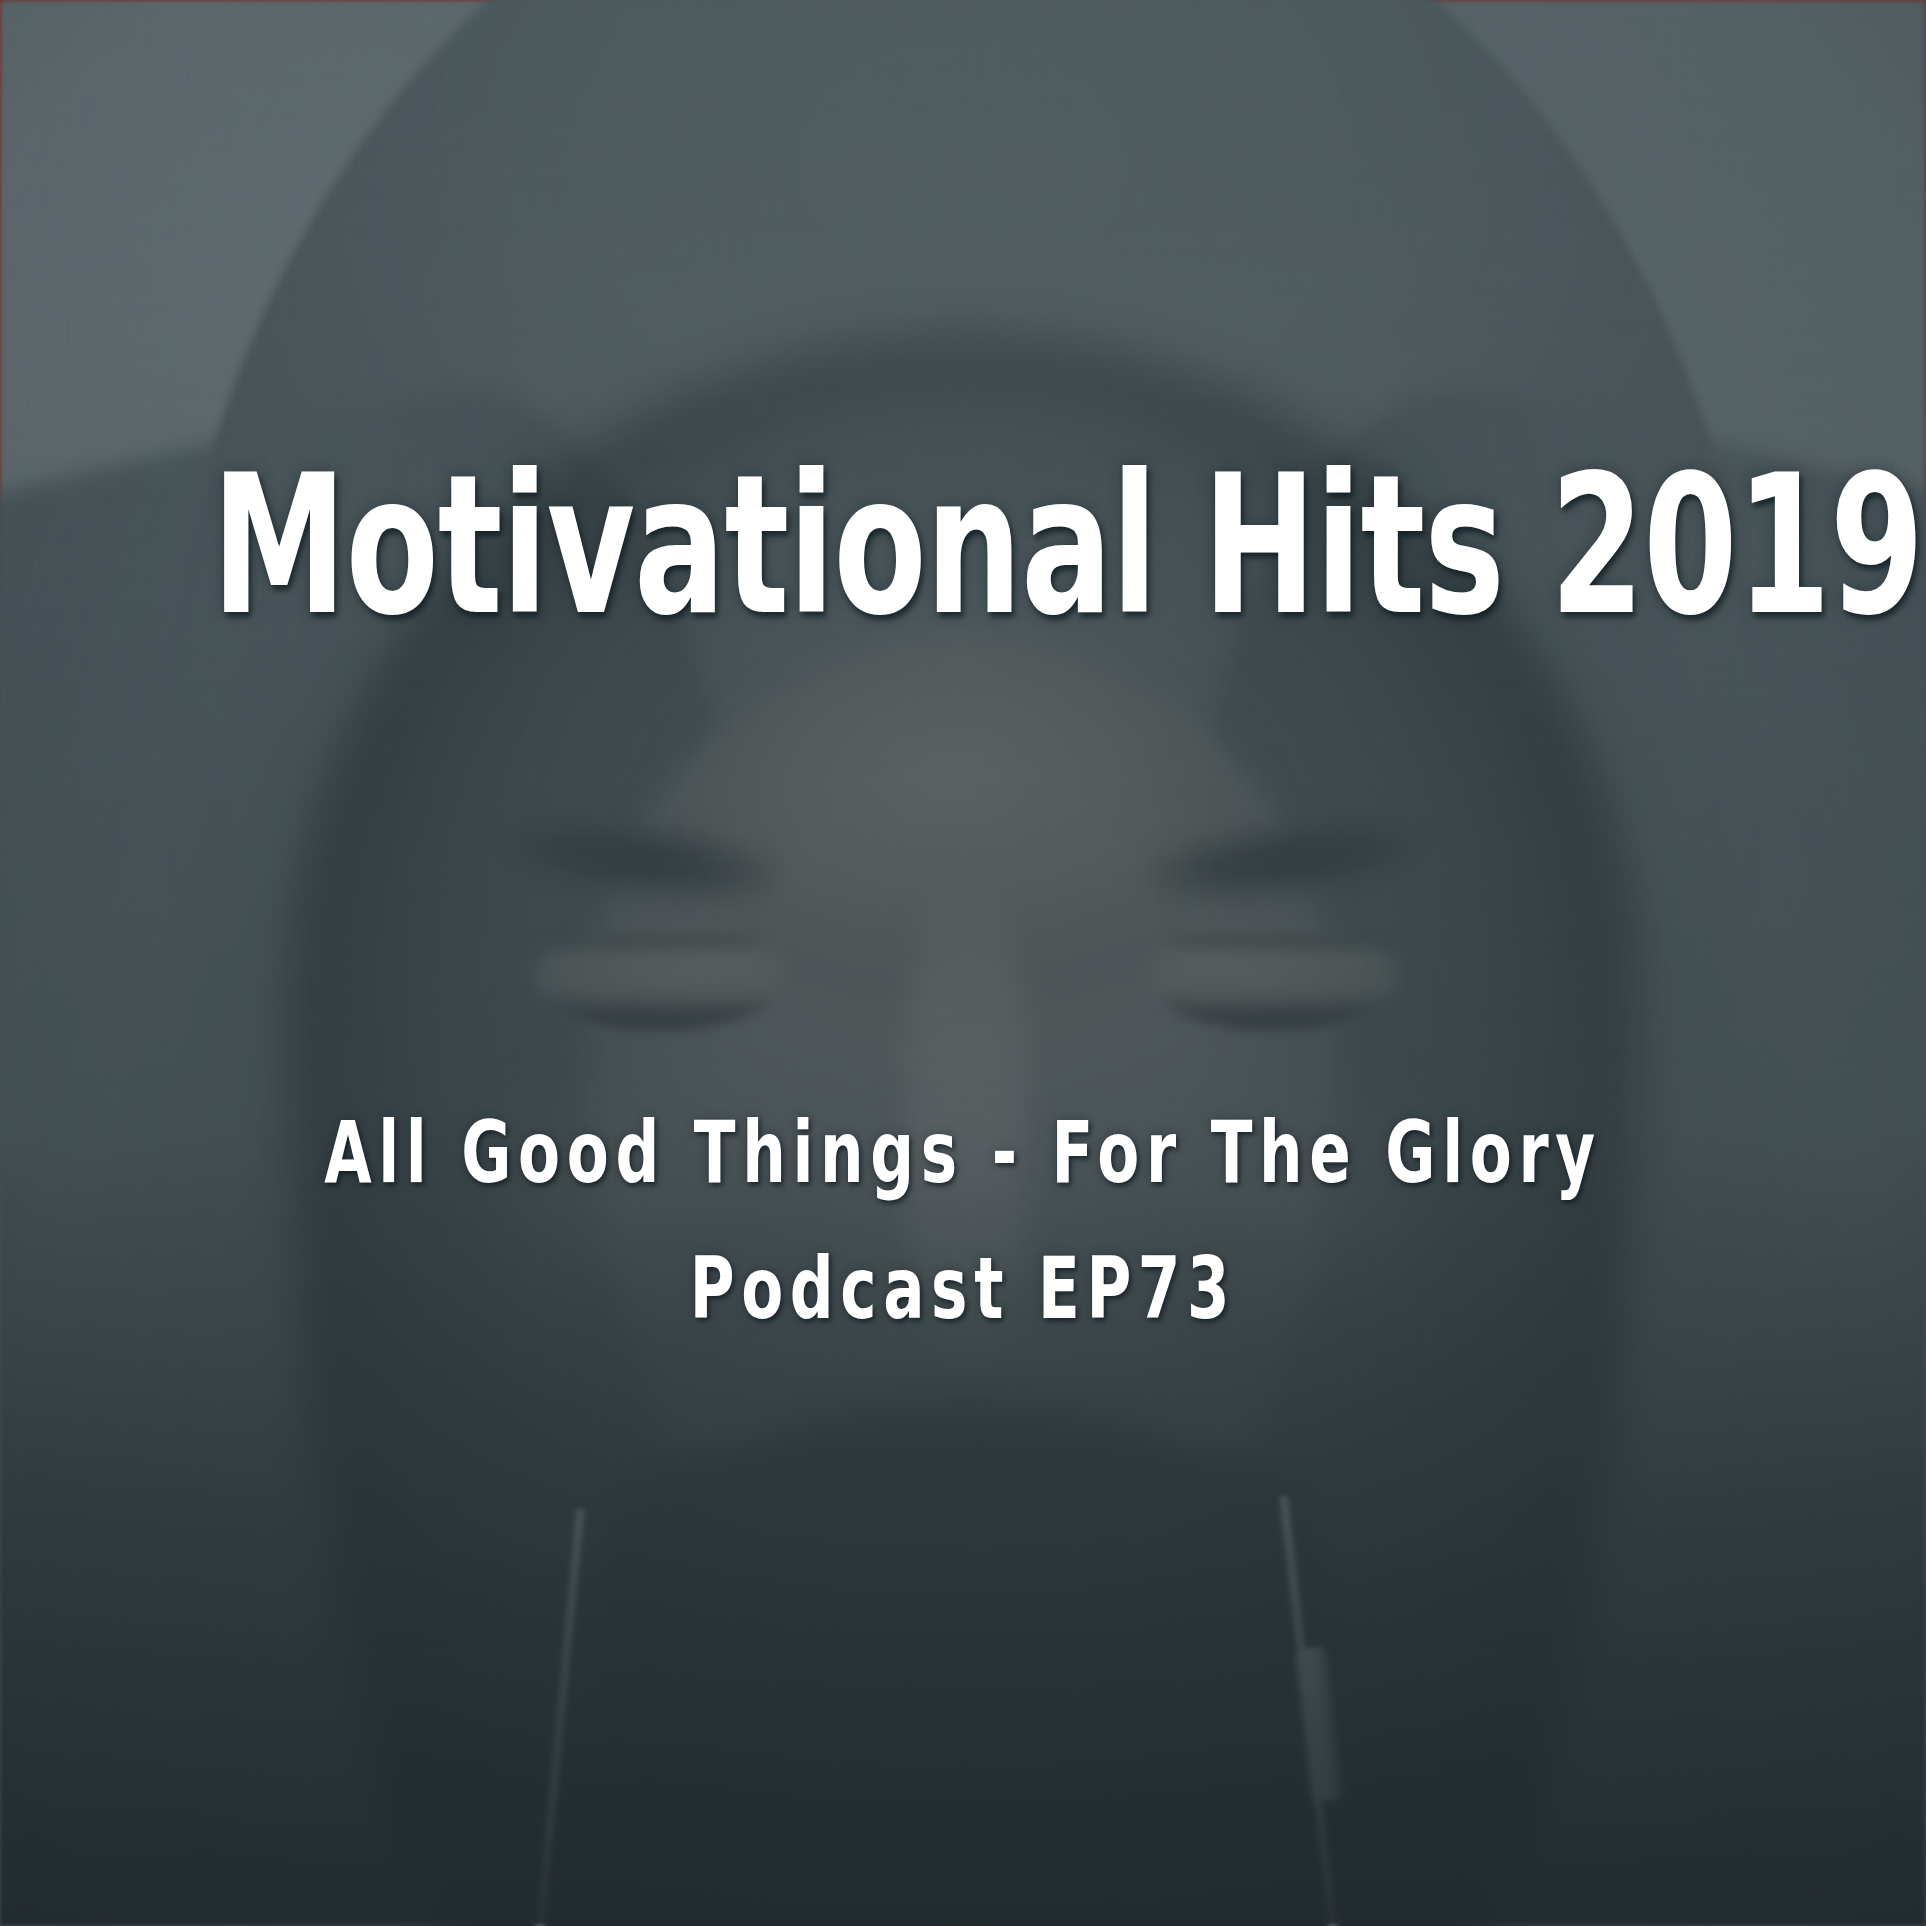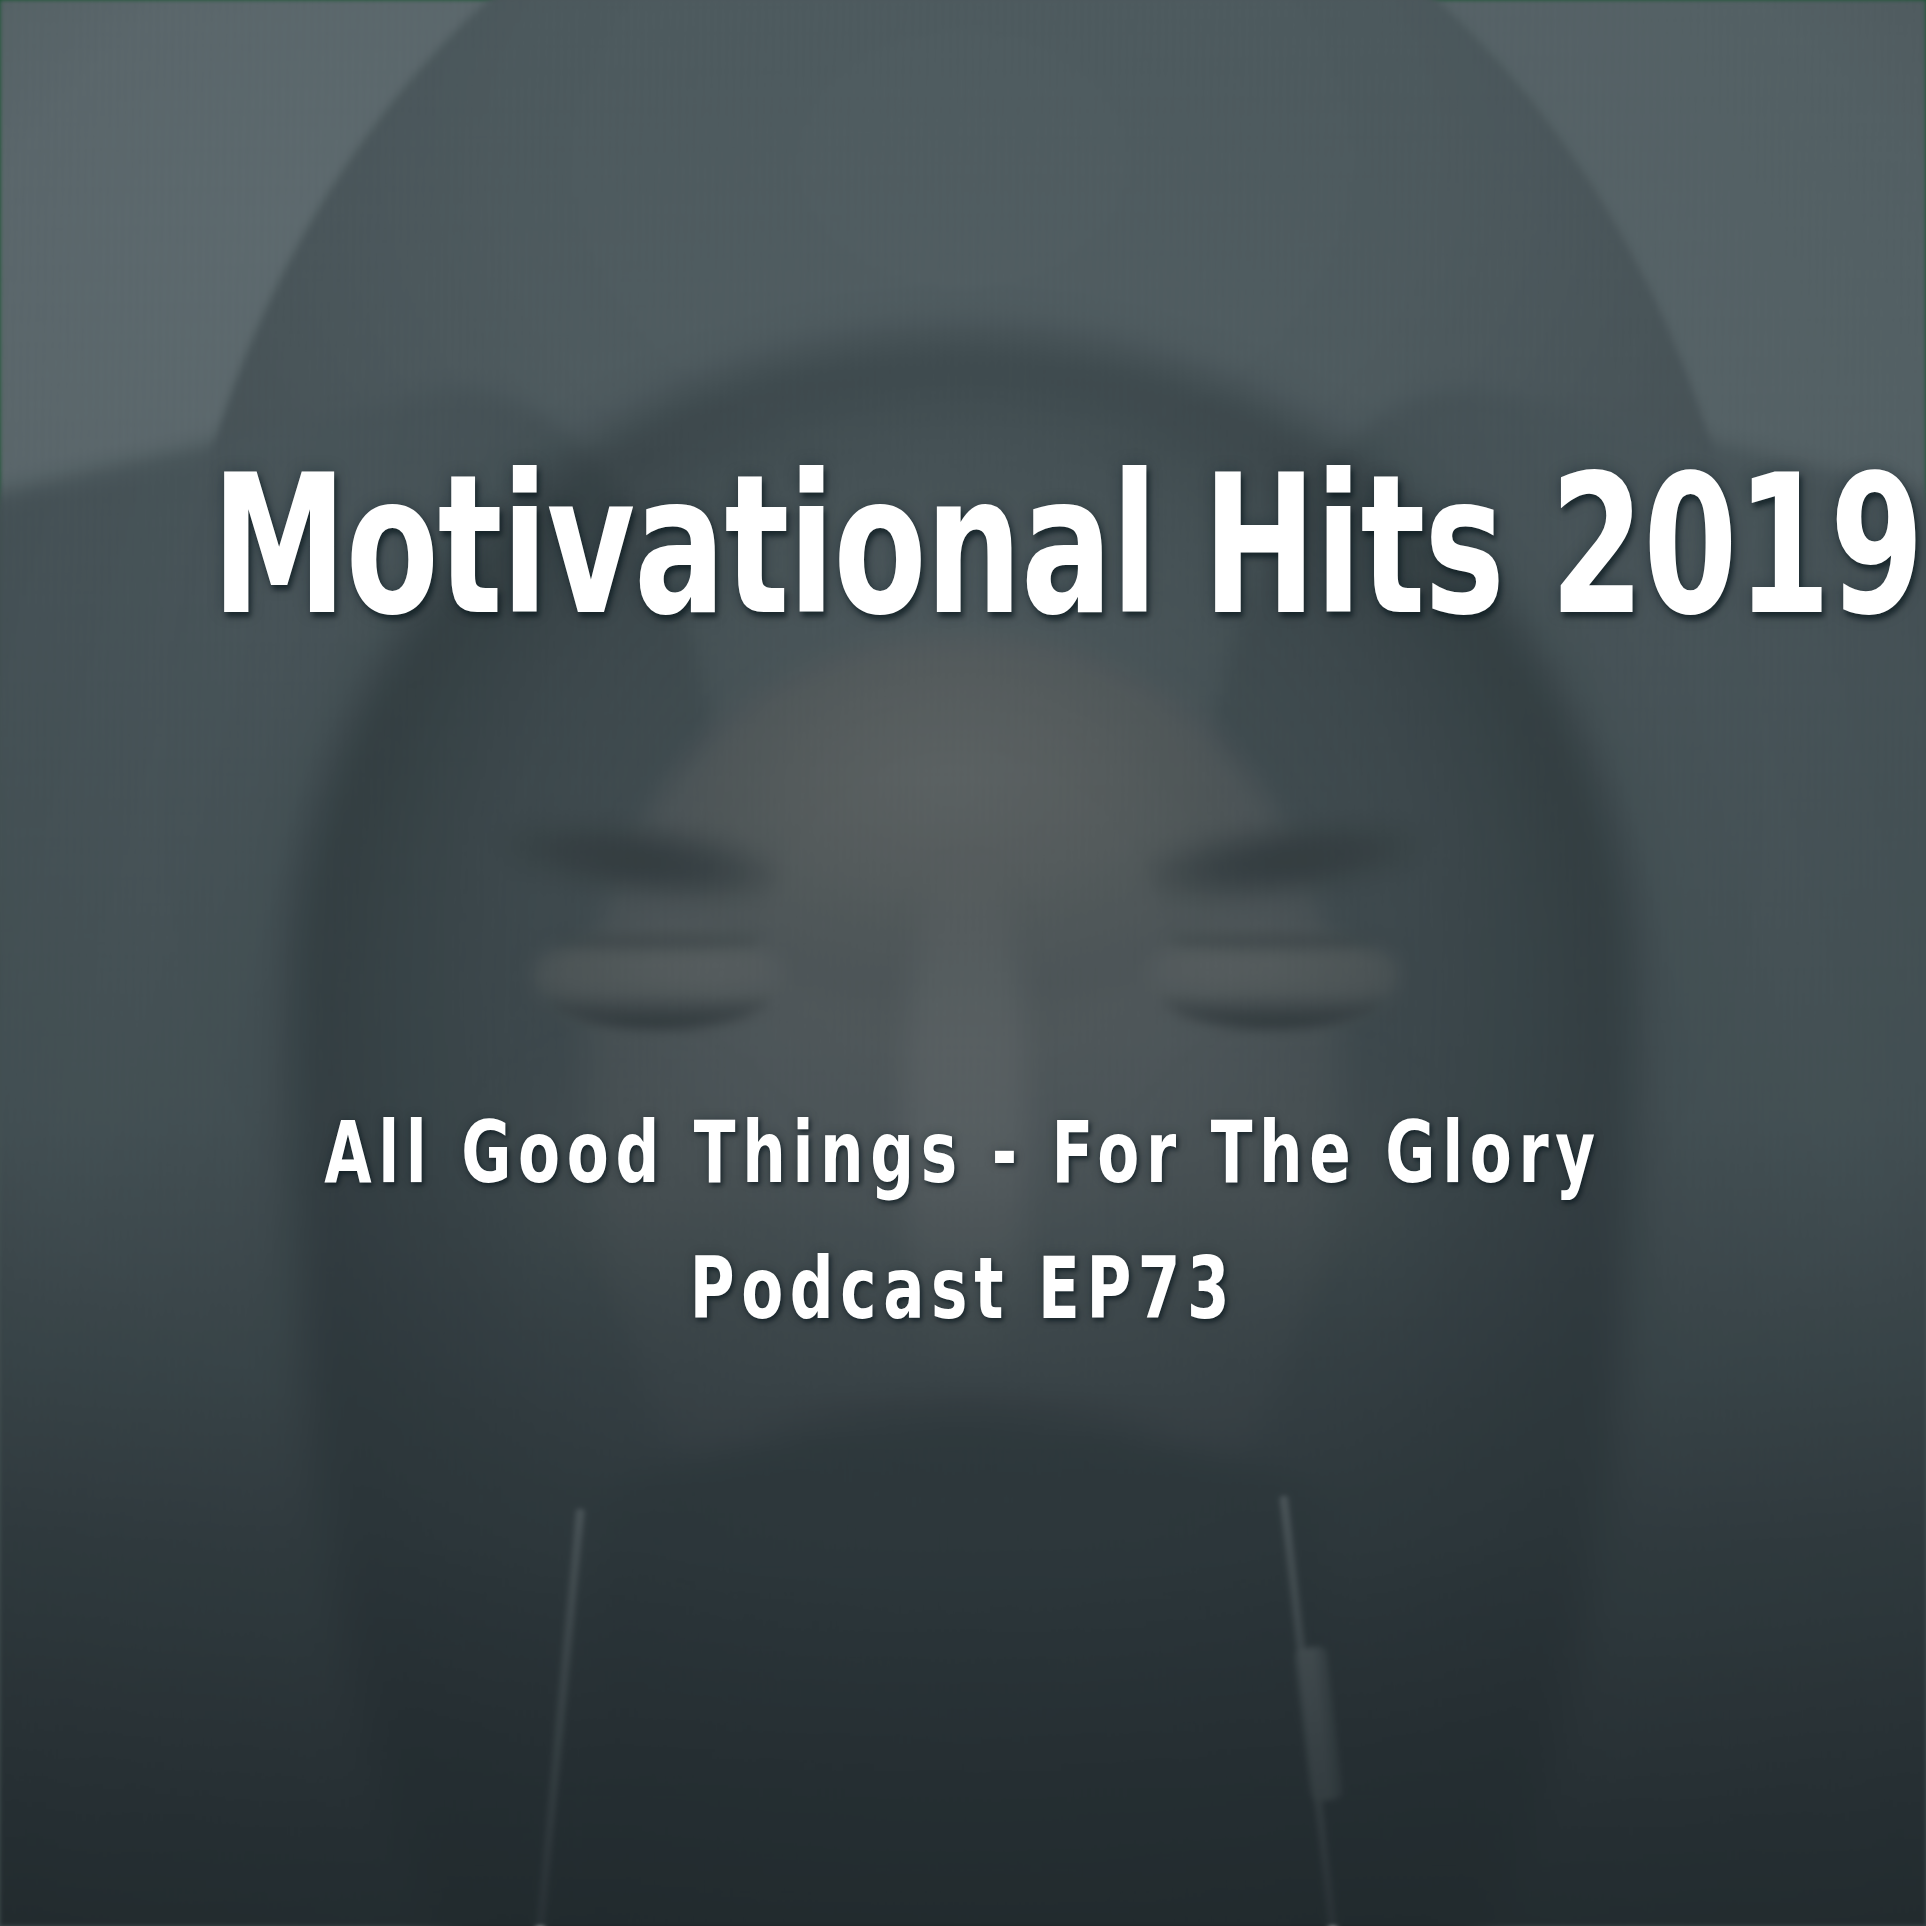--- a/index.html
+++ b/index.html
@@ -11,21 +11,21 @@
   body {
     font-family: "Liberation Sans", "DejaVu Sans", sans-serif;
   }
 
   
   #cover {
     position: relative;
     width: 1926px;
     height: 1926px;
     overflow: hidden;
-    background: #14532d;
+    background: #7f1d1d;
     isolation: isolate;
   }
 
   
 
   .layer {
     position: absolute;
     inset: 0;
     pointer-events: none;
   }

